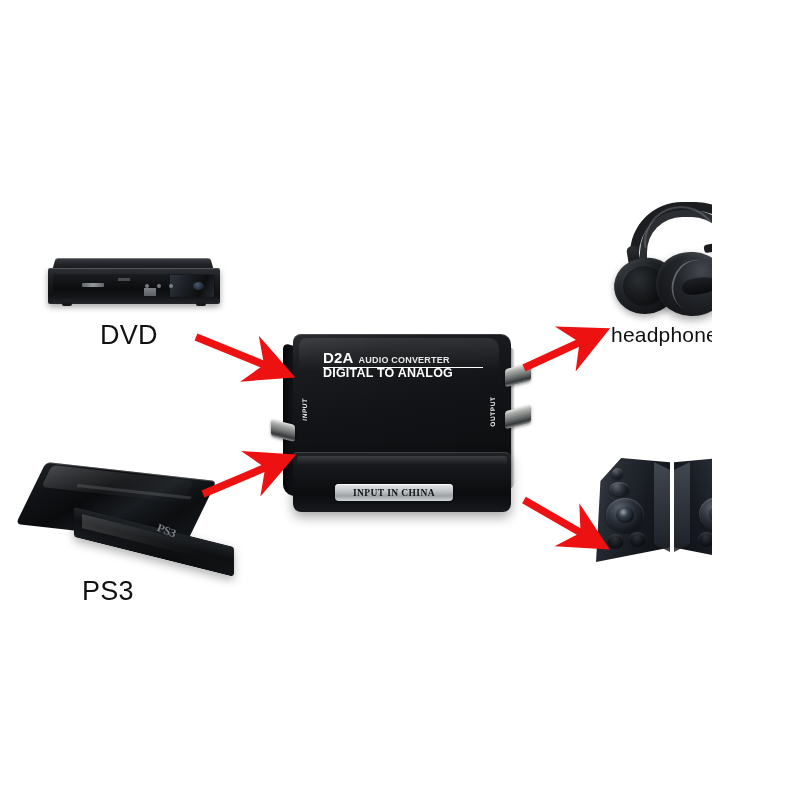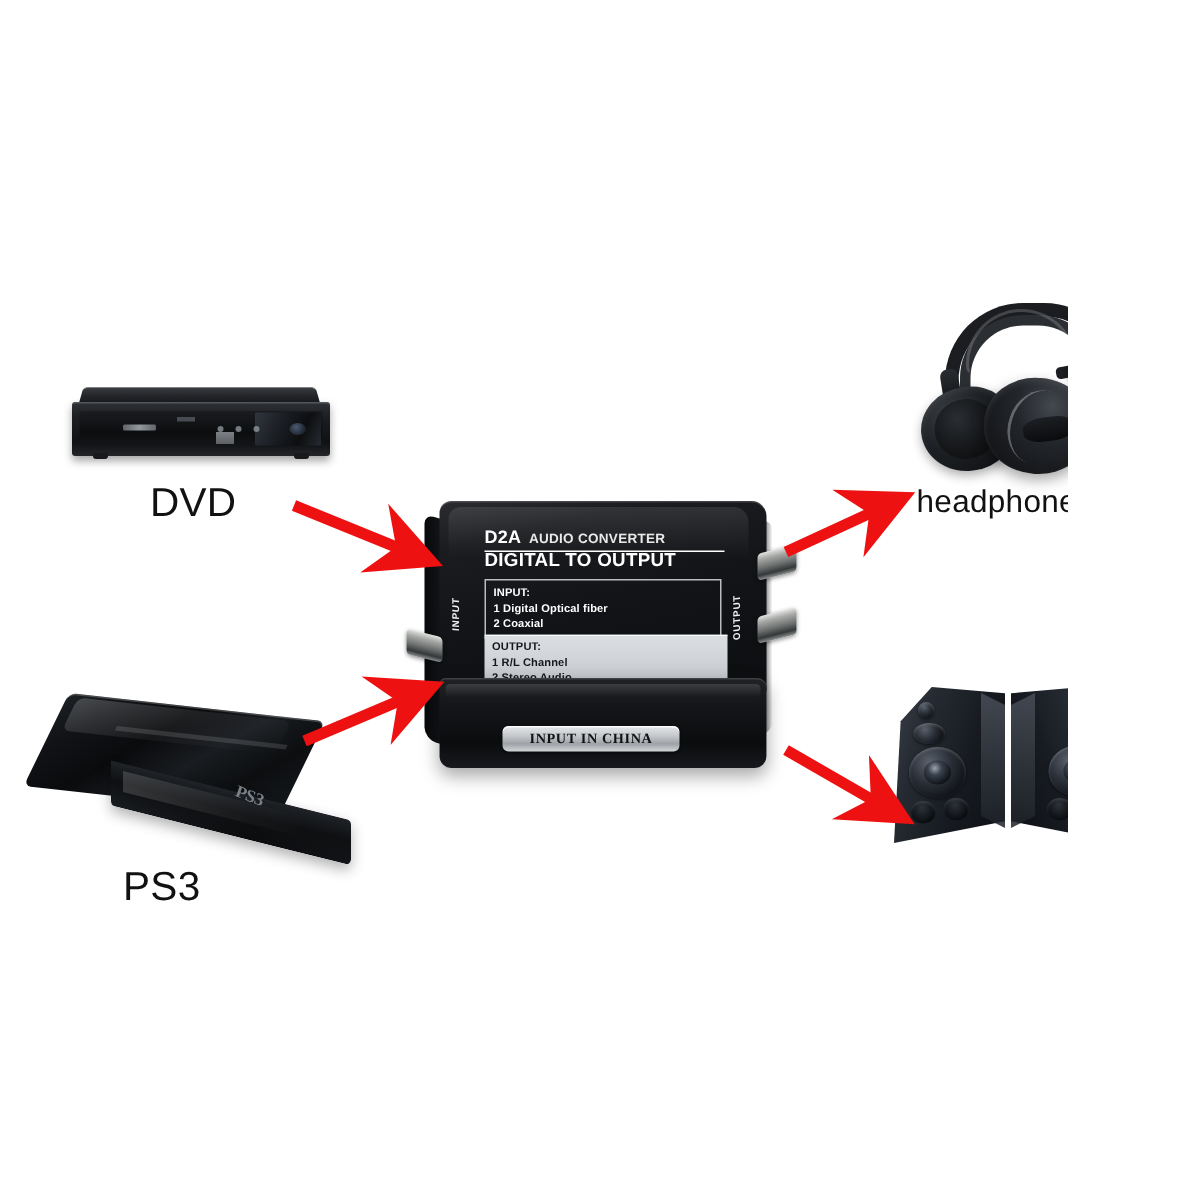--- a/index.html
+++ b/index.html
@@ -416,21 +416,21 @@
     position: absolute;
     left: 40px; top: 16px;
     width: 160px;
     border-bottom: 1.5px solid #ffffff;
     padding-bottom: 1px;
     line-height: 1;
   }
   .cv-title-main {
     color: #ffffff;
     font-weight: 700;
-    font-size: 12px;
+    font-size: 15px;
     letter-spacing: .2px;
   }
   .cv-title-sub {
     color: #e9e9e9;
     font-weight: 700;
     font-size: 9px;
     letter-spacing: .2px;
     margin-left: 5px;
     text-transform: uppercase;
   }
@@ -610,33 +610,23 @@
 
   <div id="converter">
     <div class="cv-left-face"></div>
     <div class="cv-right-face"></div>
     <div class="cv-top"></div>
     <div class="cv-top-sheen"></div>
 
     <div class="cv-title">
       <span class="cv-title-main">D2A</span><span class="cv-title-sub">Audio Converter</span>
     </div>
-    <div class="cv-subtitle">DIGITAL TO OUTPUT</div>
-
-    <div class="cv-panel" id="panel-input">
-      <div class="hdr">INPUT:</div>
-      <div>1 Digital Optical fiber</div>
-      <div>2 Coaxial</div>
-    </div>
-
-    <div class="cv-panel" id="panel-output">
-      <div class="hdr">OUTPUT:</div>
-      <div>1 R/L Channel</div>
-      <div>2 Stereo Audio</div>
-    </div>
+    <div class="cv-subtitle">DIGITAL TO ANALOG</div>
+
+
 
     <div class="side-label" id="label-input">INPUT</div>
     <div class="side-label" id="label-output">OUTPUT</div>
 
     <div class="rca" id="rca-in"></div>
     <div class="rca" id="rca-out-1"></div>
     <div class="rca" id="rca-out-2"></div>
 
     <div class="cv-front"></div>
     <div class="cv-front-lip"></div>

